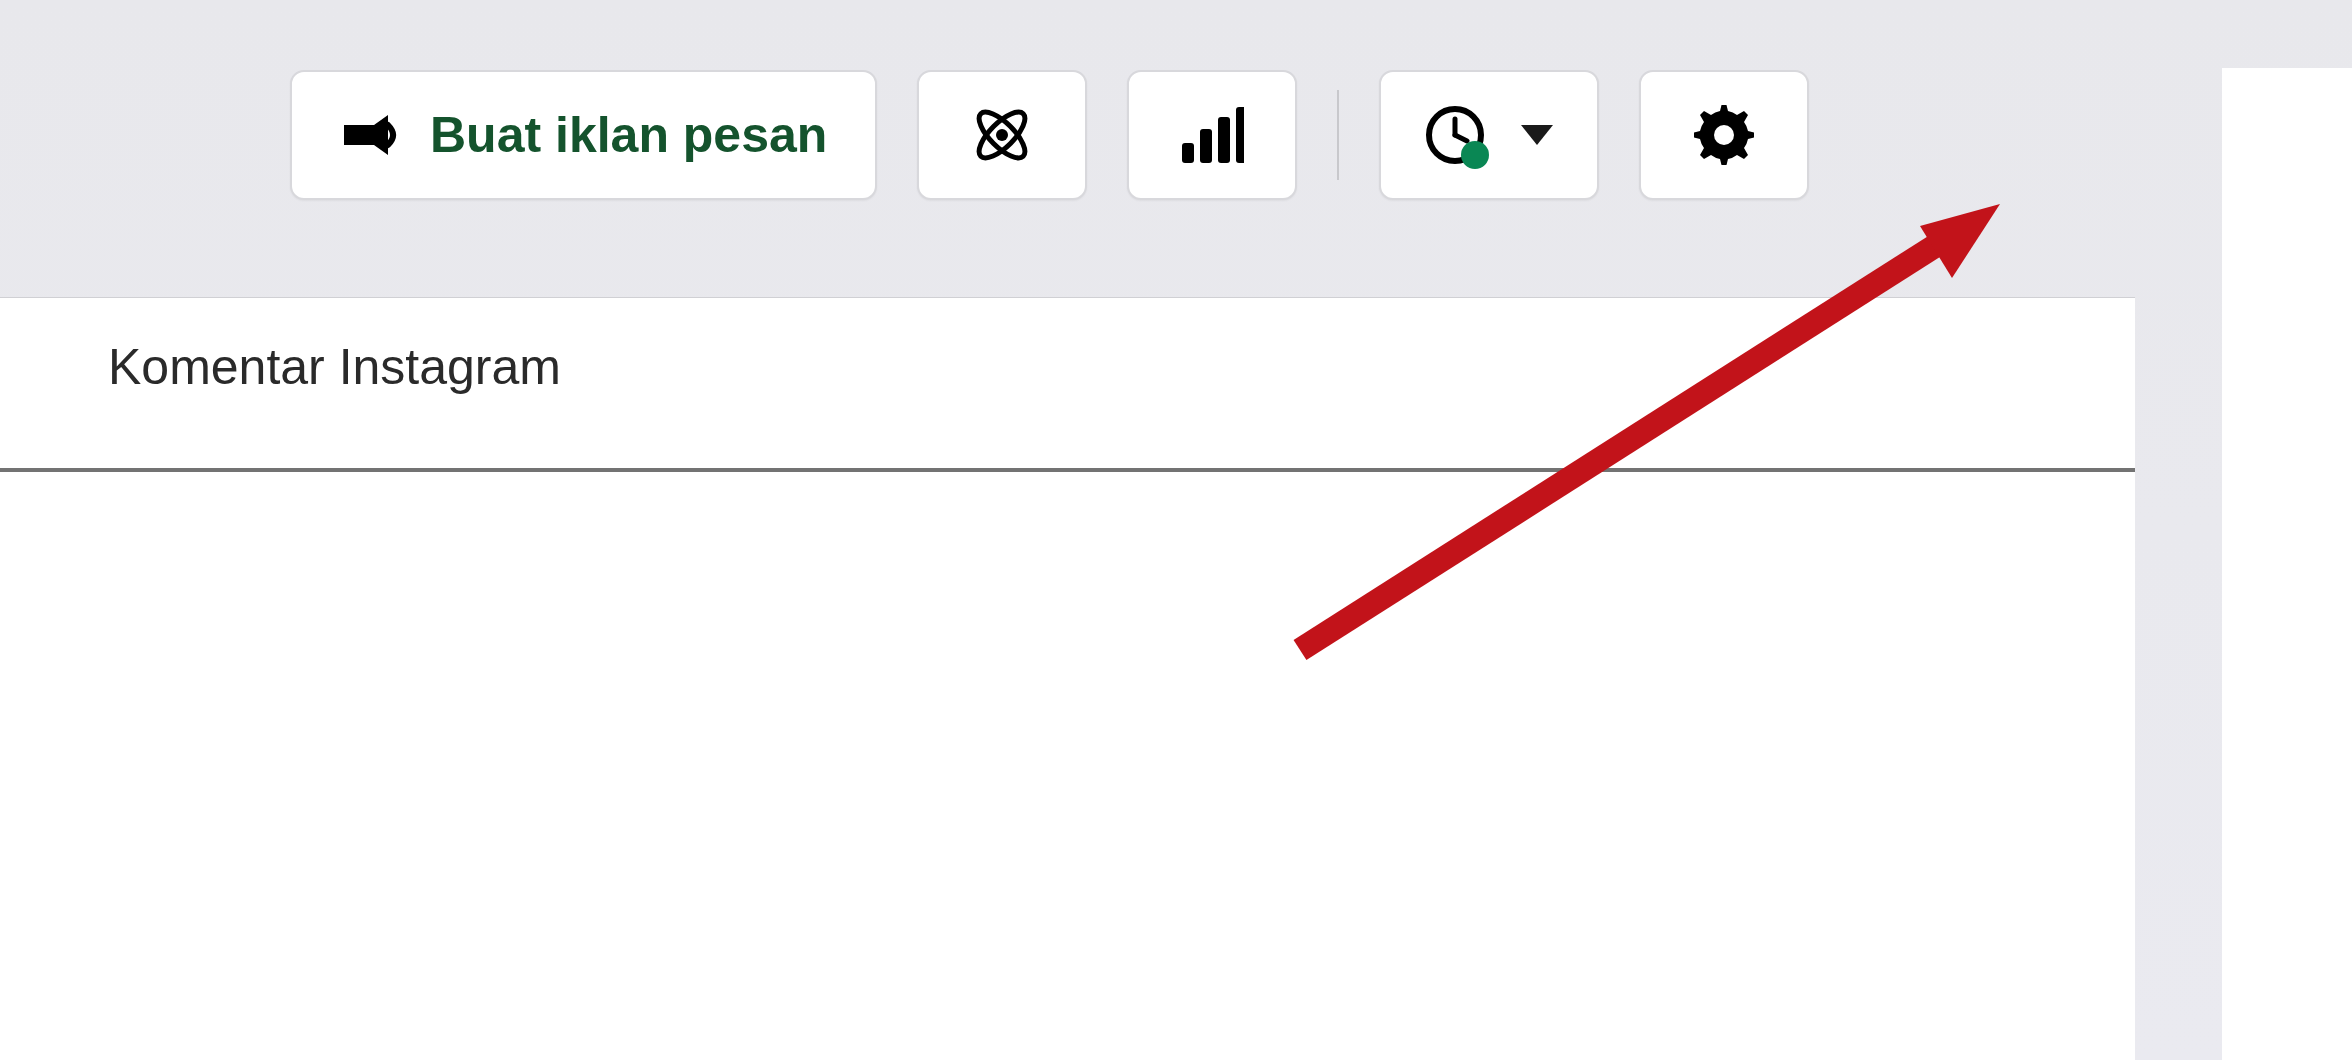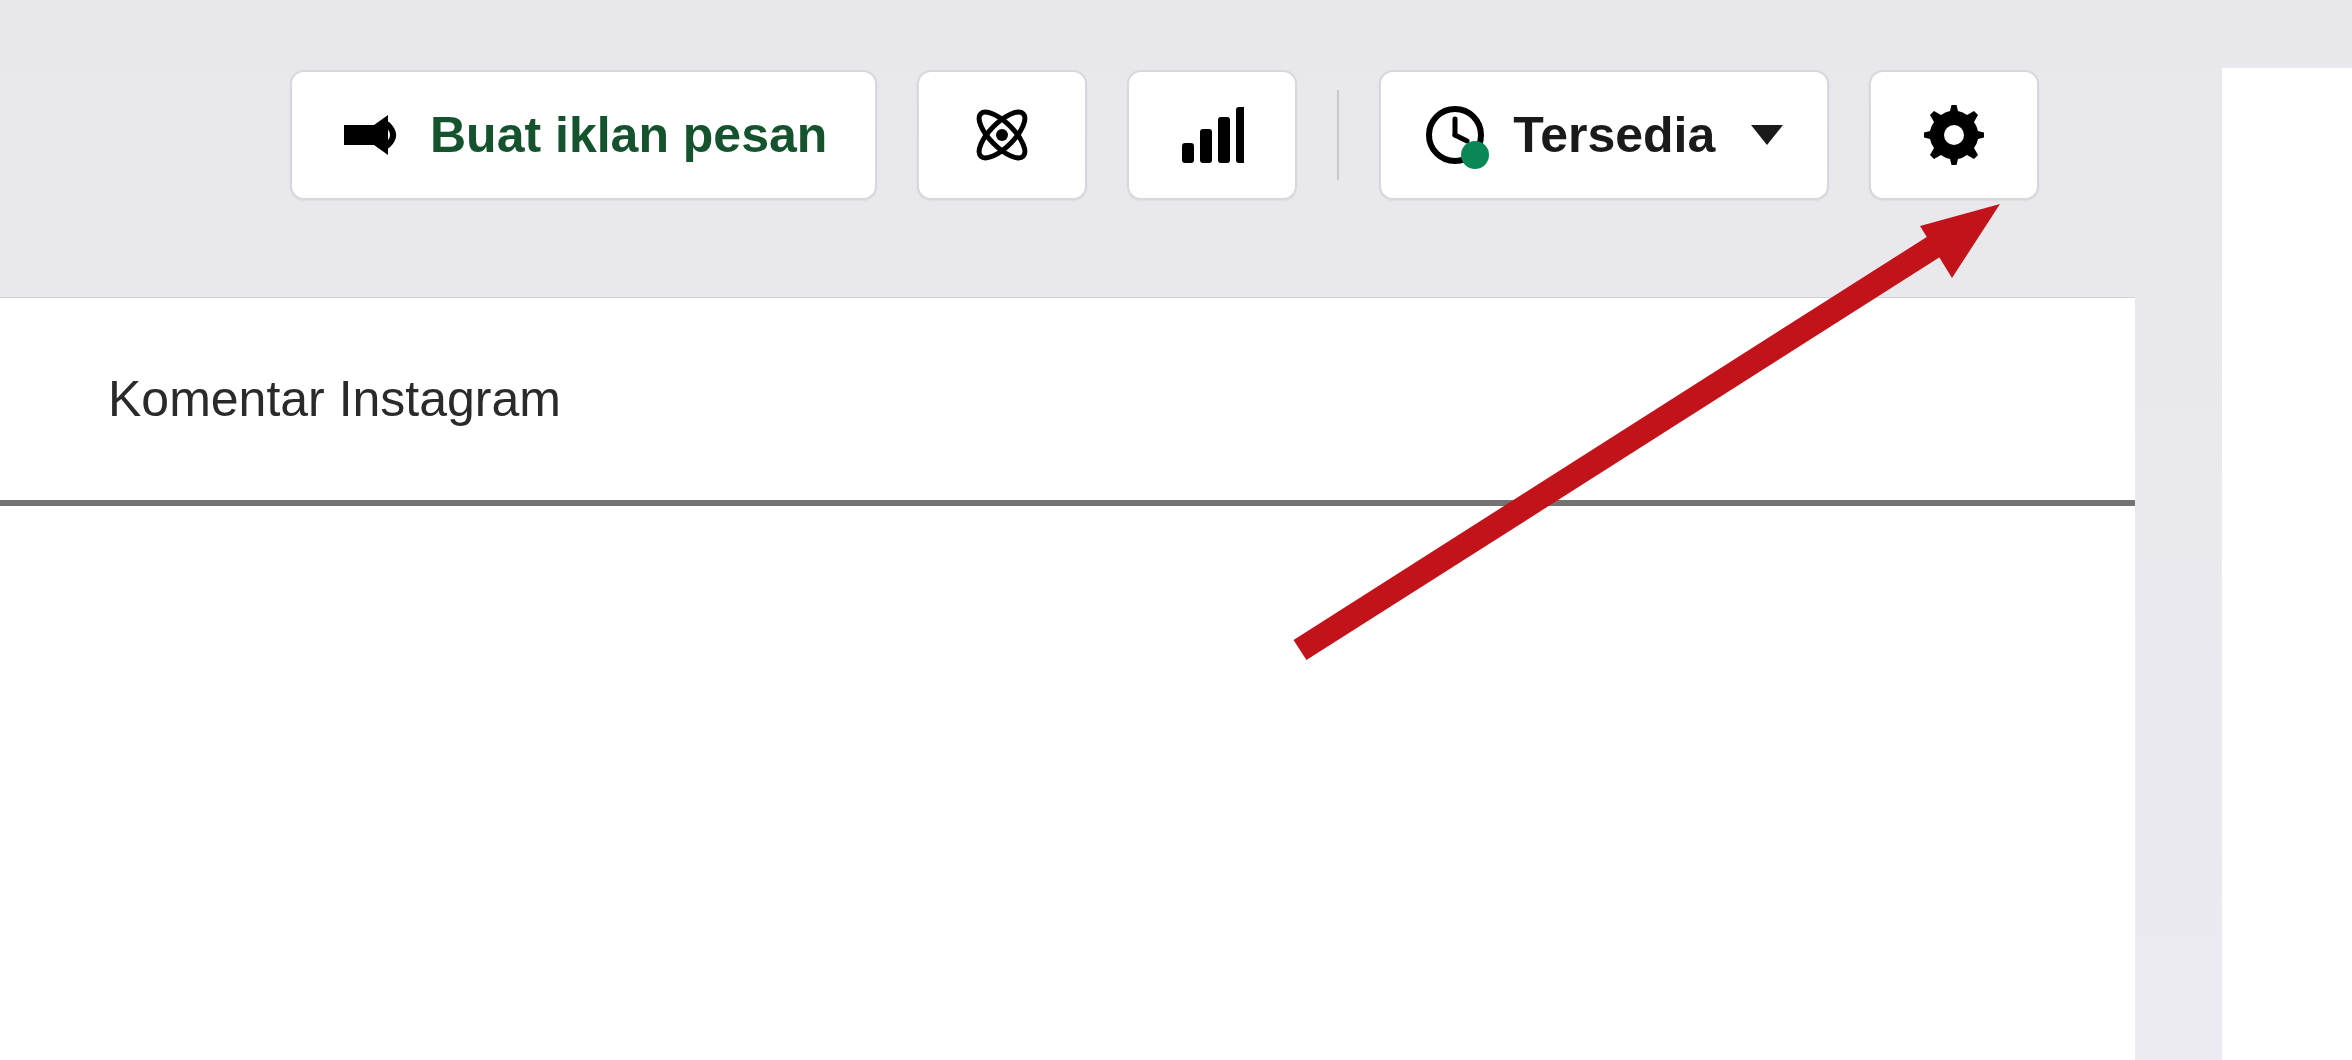--- a/index.html
+++ b/index.html
@@ -101,22 +101,22 @@
       position: absolute;
       top: 297px;
       left: 0;
       width: 2135px;
       height: 763px;
       background: #ffffff;
       border-top: 1px solid #d0d0d4;
     }
     
     .content-header {
-      padding: 72px 0 72px 108px;
-      border-bottom: 6px solid #737373;
+      padding: 40px 0 72px 108px;
+      border-bottom: 4px solid #737373;
     }
     
     .content-title {
       font-size: 50px;
       font-weight: 400;
       color: #2a2a2a;
     }
     
     .right-panel {
       position: absolute;
@@ -178,21 +178,20 @@
 
   <div class="btn btn-status">
     <span class="status-icon-wrap">
       <svg width="60" height="60" viewBox="0 0 60 60">
         <circle cx="30" cy="30" r="26" fill="none" stroke="#000" stroke-width="6"></circle>
         <line x1="30" y1="30" x2="30" y2="14" stroke="#000" stroke-width="5" stroke-linecap="round"></line>
         <line x1="30" y1="30" x2="42" y2="36" stroke="#000" stroke-width="5" stroke-linecap="round"></line>
       </svg>
       <span class="status-dot"></span>
     </span>
-    <span class="label">Tersedia</span>
     <span class="caret"></span>
   </div>
 
   <div class="btn btn-square">
     <span>
       <svg width="60" height="60" viewBox="0 0 60 60">
         <path d="M30 6 L34 6 L36 14 Q41 15 45 18 L52 14 L56 18 L52 25 Q55 29 56 34 L64 36 L64 40 L56 42 Q55 47 52 51 L56 58 L52 62 L45 58 Q41 61 36 62 L34 70 L30 70 L28 62 Q23 61 19 58 L12 62 L8 58 L12 51 Q9 47 8 42 L0 40 L0 36 L8 34 Q9 29 12 25 L8 18 L12 14 L19 18 Q23 15 28 14 Z" transform="translate(-2,-8) scale(1)" fill="#000"></path>
         <circle cx="30" cy="30" r="10" fill="#fff"></circle>
       </svg>
     </span>

